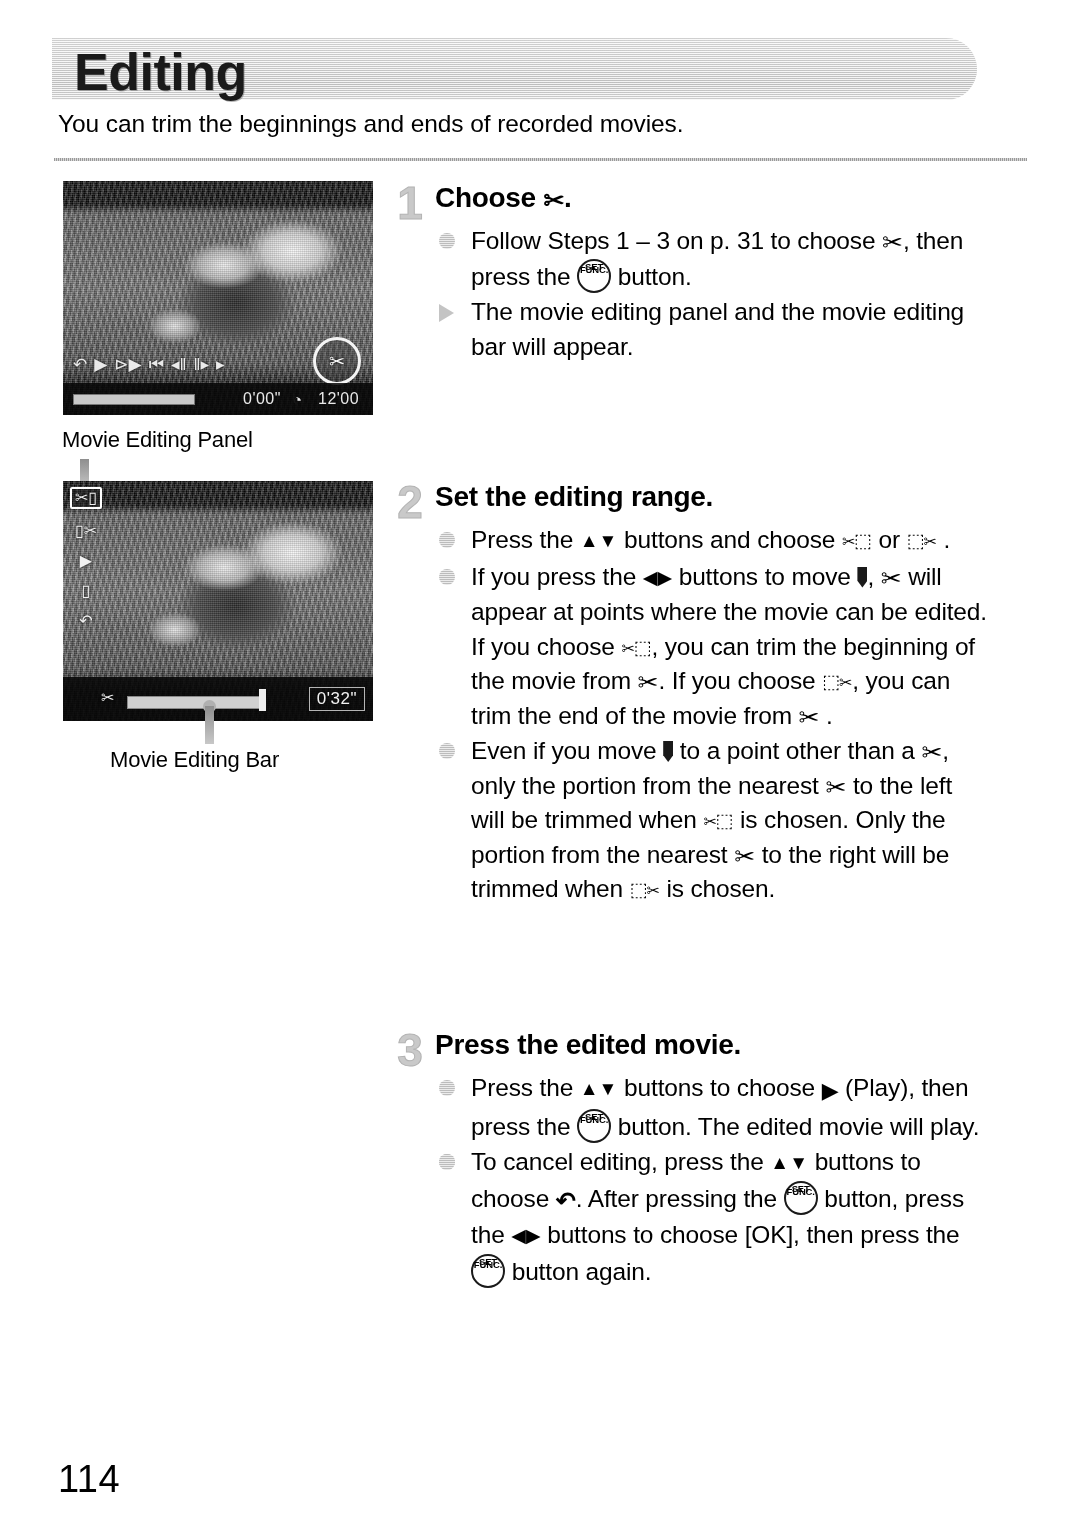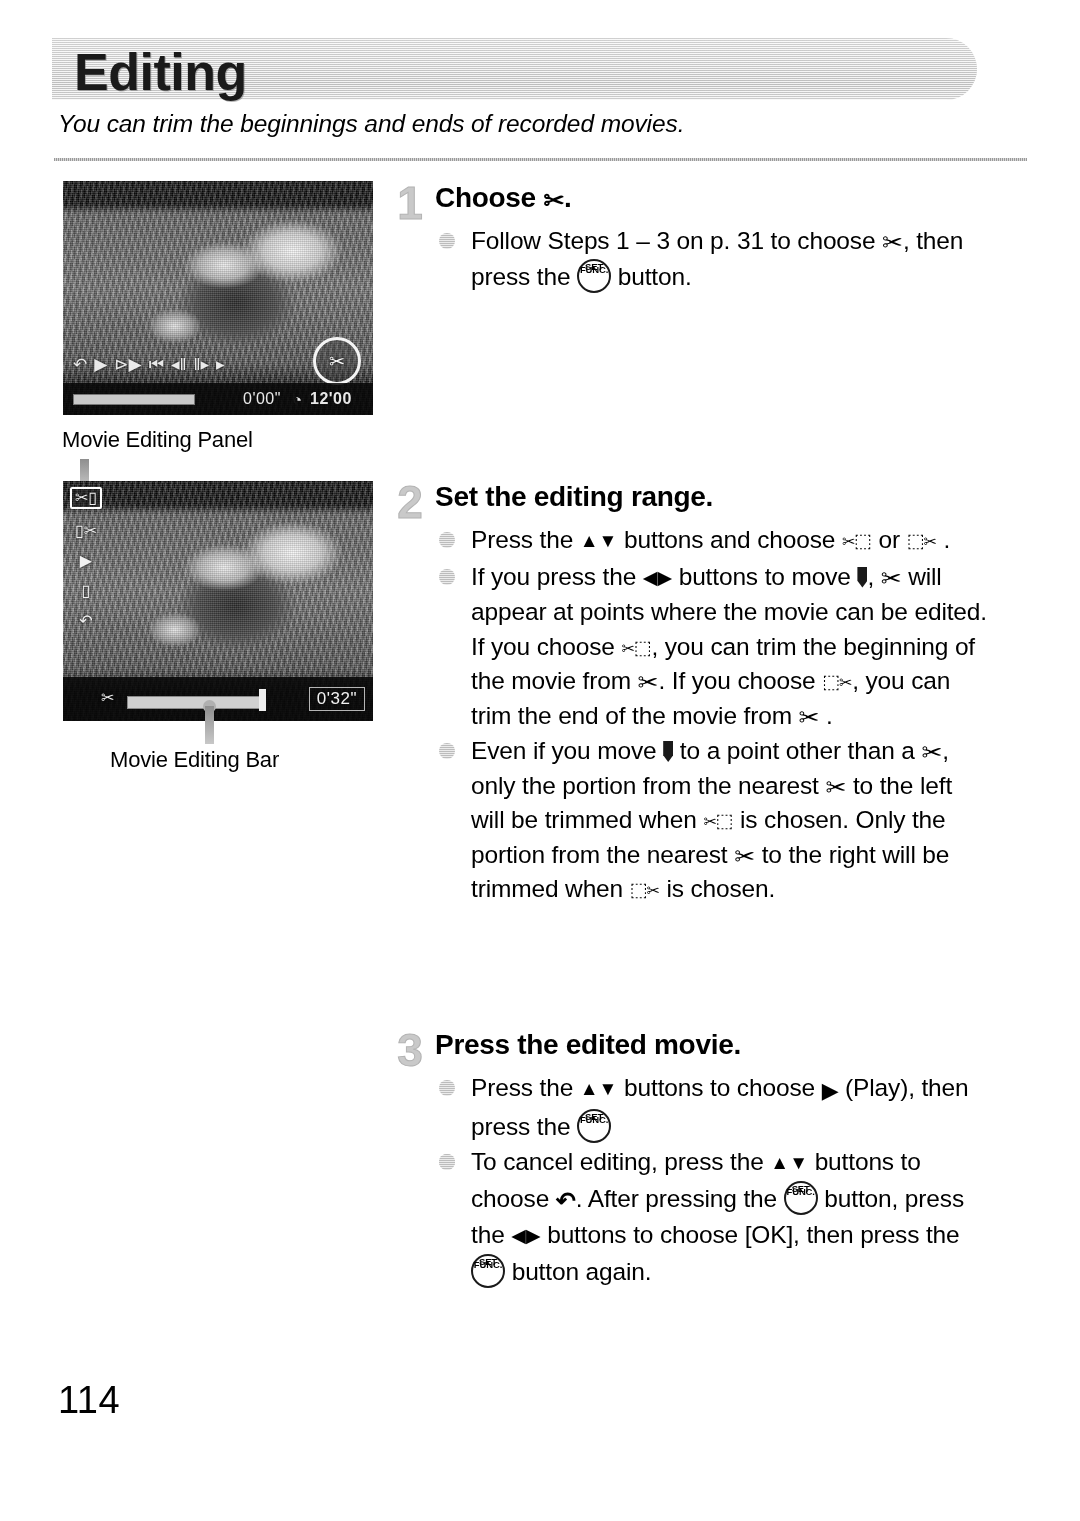--- a/index.html
+++ b/index.html
@@ -47,21 +47,20 @@
     text-shadow: 1px 1px 0 rgba(120,120,120,0.55);
   }
 
   .intro {
     position: absolute;
     left: 58px;
     top: 110px;
     font-size: 24.5px;
     letter-spacing: -0.1px;
     white-space: nowrap;
-    font-style: italic;
   }
 
   .hrule {
     position: absolute;
     left: 54px;
     top: 158px;
     width: 973px;
     height: 3px;
     background: repeating-linear-gradient(90deg,#9a9a9a 0, #9a9a9a 1px, #d9d9d9 1px, #d9d9d9 2px);
   }
@@ -137,21 +136,21 @@
   }
   .timebar .track {
     margin-left: 10px;
     width: 120px;
     height: 9px;
     background: #c9c9c9;
     border: 1px solid #777;
   }
   .timebar .tcur { margin-left: 48px; letter-spacing: 0.5px; }
   .timebar .clock { margin-left: 12px; font-size: 15px; }
-  .timebar .ttot { margin-left: 8px; letter-spacing: 0.5px; font-weight: bold; }
+  .timebar .ttot { margin-left: 16px; letter-spacing: 0.5px; }
 
   
   #figure-two { left: 63px; top: 481px; width: 310px; height: 240px; }
   .vpanel {
     position: absolute;
     left: 5px;
     top: 6px;
     width: 36px;
     display: flex;
     flex-direction: column;
@@ -341,21 +340,21 @@
   .g-func b { top: 4px; font-size: 9.5px; }
   .g-func i { top: 1px; font-size: 9.5px; }
 
   #step-one   { top: 182px; }
   #step-two   { top: 481px; }
   #step-three { top: 1029px; }
 
   .page-number {
     position: absolute;
     left: 58px;
-    top: 1379px;
+    top: 1458px;
     font-size: 38px;
     letter-spacing: 0.5px;
   }
 </style>
 </head>
 <body>
 
 <div class="banner">
   <div class="banner-stripes"></div>
   <div class="banner-title">Editing</div>
@@ -415,36 +414,37 @@
 <div class="callout-label" id="label-bar">Movie Editing Bar</div>
 
 <div class="step" id="step-one">
   <div class="step-num">1</div>
   <div class="step-head">
     <span>Choose</span>
     <span class="g g-scissor">✂</span><span>.</span>
   </div>
   <div class="bullets">
       <div class="bullet"><span class="bmark dot"></span><span>Follow Steps 1 – 3 on p. 31 to choose </span><span class="g g-scissor">✂</span><span>, then press the </span><span class="g-func"><b>FUNC.</b><i>SET</i></span><span> button.</span></div>
+      <div class="bullet"><span class="bmark tri"></span><span>The movie editing panel and the movie editing bar will appear.</span></div>
     </div>
 </div>
 
 <div class="step" id="step-two">
   <div class="step-num">2</div>
   <div class="step-head">Set the editing range.</div>
   <div class="bullets">
       <div class="bullet"><span class="bmark dot"></span><span>Press the </span><span class="g g-arrows">▲▼</span><span> buttons and choose </span><span class="g-trim"><span class="cut">✂</span><span class="box">⬚</span></span><span> or </span><span class="g-trim rev"><span class="cut">✂</span><span class="box">⬚</span></span><span> .</span></div>
       <div class="bullet"><span class="bmark dot"></span><span>If you press the </span><span class="g g-arrows">◀▶</span><span> buttons to move </span><span class="g-marker"></span><span>, </span><span class="g g-scissor">✂</span><span> will appear at points where the movie can be edited. If you choose </span><span class="g-trim"><span class="cut">✂</span><span class="box">⬚</span></span><span>, you can trim the beginning of the movie from </span><span class="g g-scissor">✂</span><span>. If you choose </span><span class="g-trim rev"><span class="cut">✂</span><span class="box">⬚</span></span><span>, you can trim the end of the movie from </span><span class="g g-scissor">✂</span><span> .</span></div>
       <div class="bullet"><span class="bmark dot"></span><span>Even if you move </span><span class="g-marker"></span><span> to a point other than a </span><span class="g g-scissor">✂</span><span>, only the portion from the nearest </span><span class="g g-scissor">✂</span><span> to the left will be trimmed when </span><span class="g-trim"><span class="cut">✂</span><span class="box">⬚</span></span><span> is chosen. Only the portion from the nearest </span><span class="g g-scissor">✂</span><span> to the right will be trimmed when </span><span class="g-trim rev"><span class="cut">✂</span><span class="box">⬚</span></span><span> is chosen.</span></div>
     </div>
 </div>
 
 <div class="step" id="step-three">
   <div class="step-num">3</div>
   <div class="step-head">Press the edited movie.</div>
   <div class="bullets">
-      <div class="bullet"><span class="bmark dot"></span><span>Press the </span><span class="g g-arrows">▲▼</span><span> buttons to choose </span><span class="g g-play">▶</span><span> (Play), then press the </span><span class="g-func"><b>FUNC.</b><i>SET</i></span></div>
+      <div class="bullet"><span class="bmark dot"></span><span>Press the </span><span class="g g-arrows">▲▼</span><span> buttons to choose </span><span class="g g-play">▶</span><span> (Play), then press the </span><span class="g-func"><b>FUNC.</b><i>SET</i></span><span> button. The edited movie will play.</span></div>
       <div class="bullet"><span class="bmark dot"></span></div>
       <div class="bullet"><span class="bmark dot"></span><span>To cancel editing, press the </span><span class="g g-arrows">▲▼</span><span> buttons to choose </span><span class="g g-back">↶</span><span>. After pressing the </span><span class="g-func"><b>FUNC.</b><i>SET</i></span><span> button, press the </span><span class="g g-arrows">◀▶</span><span> buttons to choose [OK], then press the </span><span class="g-func"><b>FUNC.</b><i>SET</i></span><span> button again.</span></div>
     </div>
 </div>
 
 <div class="page-number">114</div>
 
 </body></html>

